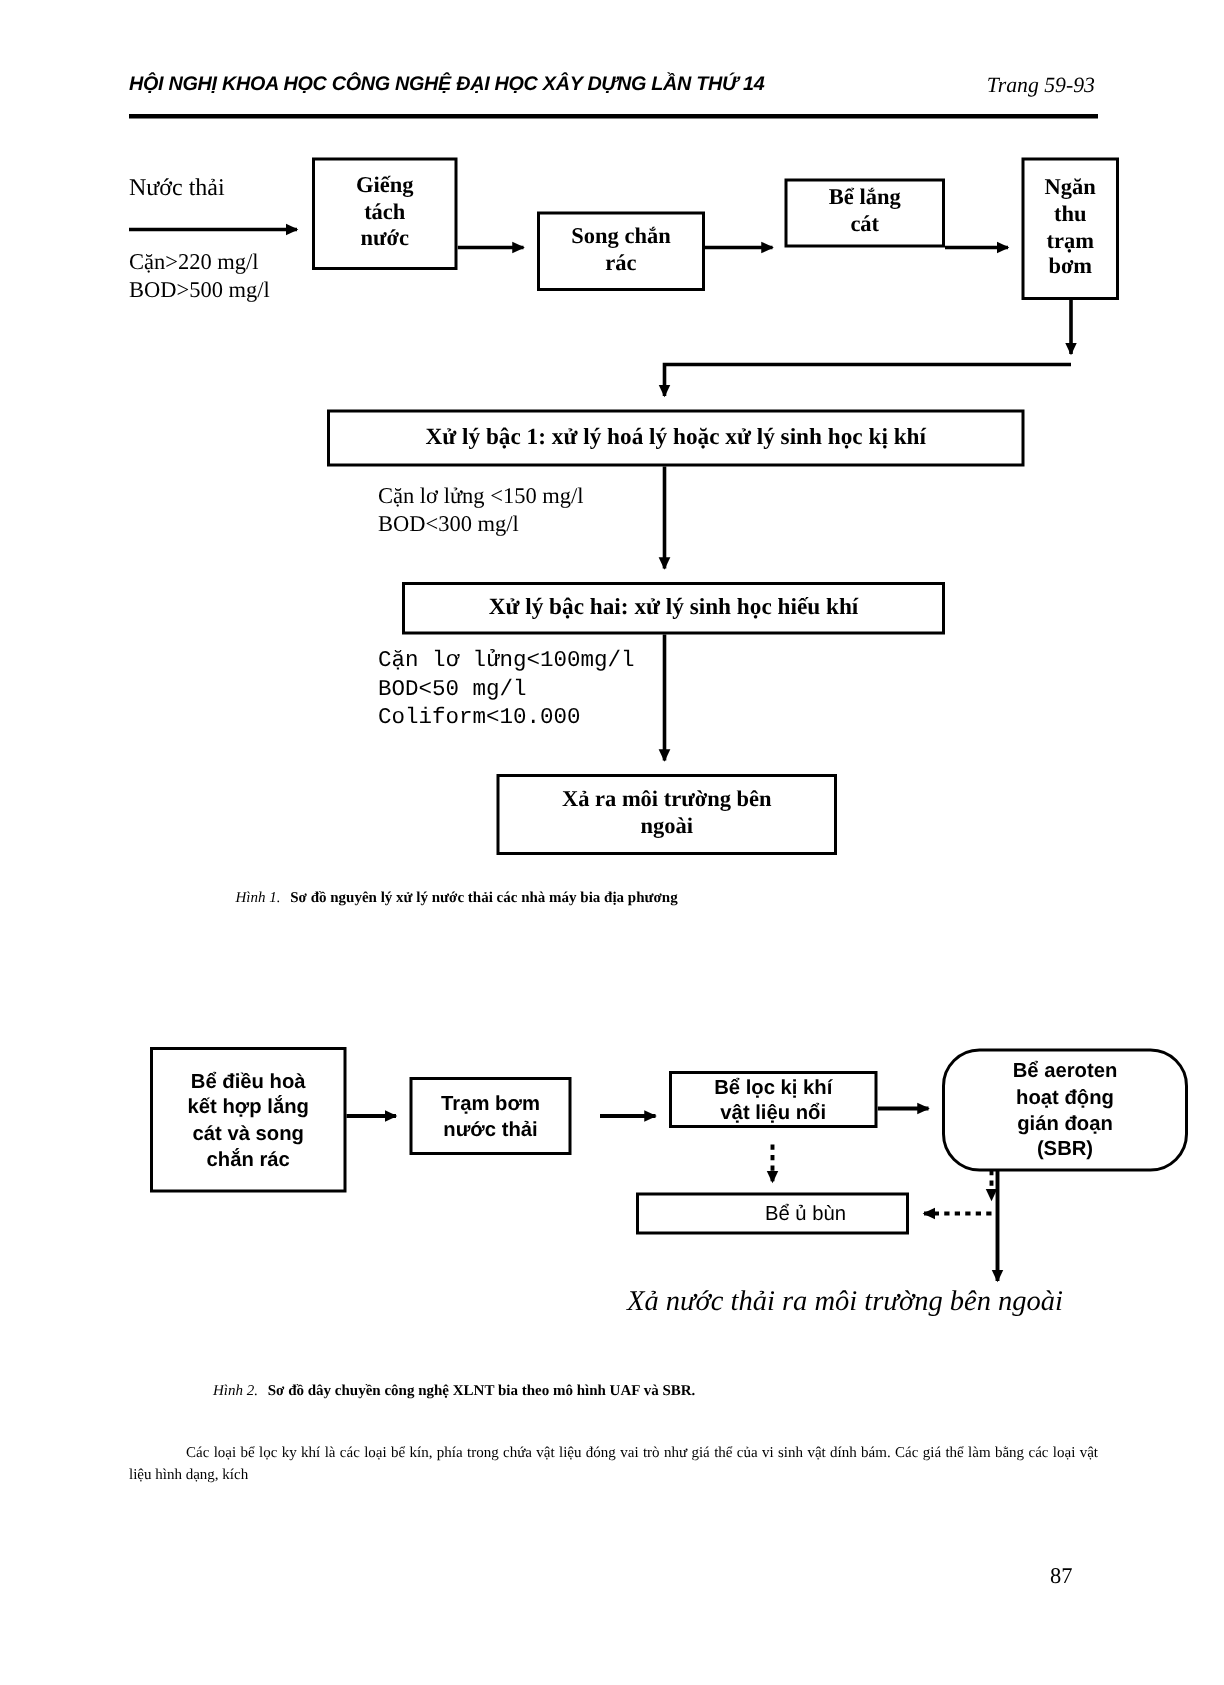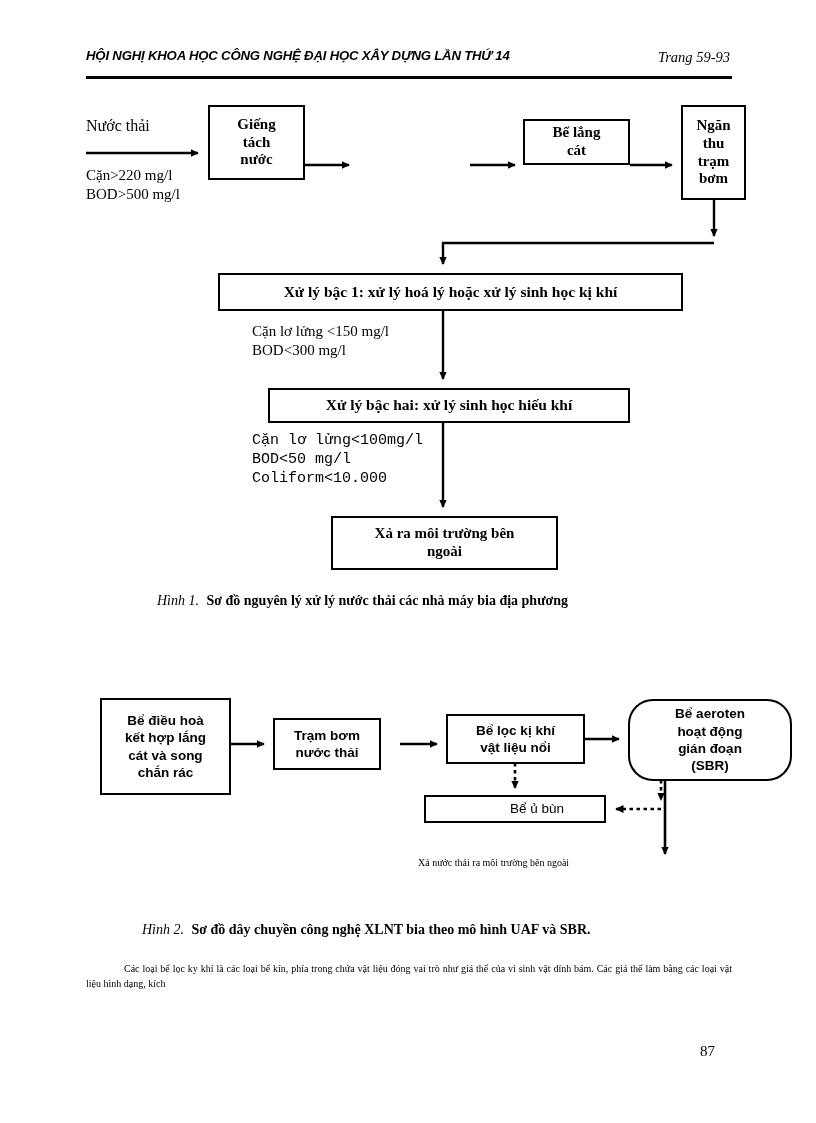--- a/index.html
+++ b/index.html
@@ -92,21 +92,21 @@
     white-space: pre;
     font-family: "Liberation Serif", "DejaVu Serif", serif;
     font-size: 15px;
     line-height: 1.28;
   }
 
   .caption {
     position: absolute;
     white-space: nowrap;
     font-family: "Liberation Serif", "DejaVu Serif", serif;
-    font-size: 14px;
+    font-size: 10px;
   }
   .caption b { font-weight: bold; }
   .caption i { font-style: italic; }
 
   .para {
     position: absolute;
     font-family: "Liberation Serif", "DejaVu Serif", serif;
     font-size: 10px;
     line-height: 1.45;
     text-align: justify;
@@ -189,20 +189,24 @@
   <div class="txt" style="left: 86px; top: 116px; font-size: 16px; white-space: pre-line;">Nước thải</div>
   <div class="txt" style="left: 86px; top: 166px; white-space: pre-line;">Cặn&gt;220 mg/l
 BOD&gt;500 mg/l</div>
 
   <div class="box serif" style="left:208px; top:105px; width:97px; height:75px;">
     <span style="white-space: pre-line;">Giếng
 tách
 nước</span>
   </div>
 
+  <div class="box serif" style="left:358px; top:141px; width:112px; height:53px;">
+    <span style="white-space: pre-line;">Song chắn
+rác</span>
+  </div>
 
   <div class="box serif" style="left:523px; top:119px; width:107px; height:46px;">
     <span style="white-space: pre-line;">Bể lắng
 cát</span>
   </div>
 
   <div class="box serif" style="left:681px; top:105px; width:65px; height:95px;">
     <span style="white-space: pre-line;">Ngăn
 thu
 trạm
@@ -239,37 +243,37 @@
 kết hợp lắng
 cát và song
 chắn rác</span>
   </div>
 
   <div class="box sans" style="left:273px; top:718px; width:108px; height:52px;">
     <span style="white-space: pre-line;">Trạm bơm
 nước thải</span>
   </div>
 
-  <div class="box sans" style="left:446px; top:714px; width:139px; height:50px;">
+  <div class="box sans" style="left:446px; top:714px; width:139px; height:38px;">
     <span style="white-space: pre-line;">Bể lọc kị khí
 vật liệu nổi</span>
   </div>
 
   <div class="box sans" style="left:628px; top:699px; width:164px; height:82px;border-radius:25px;">
     <span style="white-space: pre-line;">Bể aeroten
 hoạt động
 gián đoạn
 (SBR)</span>
   </div>
 
   <div class="box sans-reg" style="left:424px; top:795px; width:182px; height:28px;padding-left:44px;">
     <span style="white-space: pre-line;">Bể ủ bùn</span>
   </div>
 
-  <div class="caption" style="left:418px; top:857px; font-size:10px;">
+  <div class="caption" style="left:418px; top:857px; font-style:italic; font-size:19px;">
     <span>Xả nước thải ra môi trường bên ngoài</span>
   </div>
 
   <div class="caption" style="left:142px; top:922px;">
     <i>Hình 2.</i>
     <b style="margin-left:4px;">Sơ đồ dây chuyền công nghệ XLNT bia theo mô hình UAF và SBR.</b>
   </div>
 
   <div class="para" style="left:86px; top:962px; width:646px; text-indent:38px;">Các loại bể lọc ky khí là các loại bể kín, phía trong chứa vật liệu đóng vai trò như giá thể của vi sinh vật dính bám. Các giá thể làm bằng các loại vật liệu hình dạng, kích</div>
 

